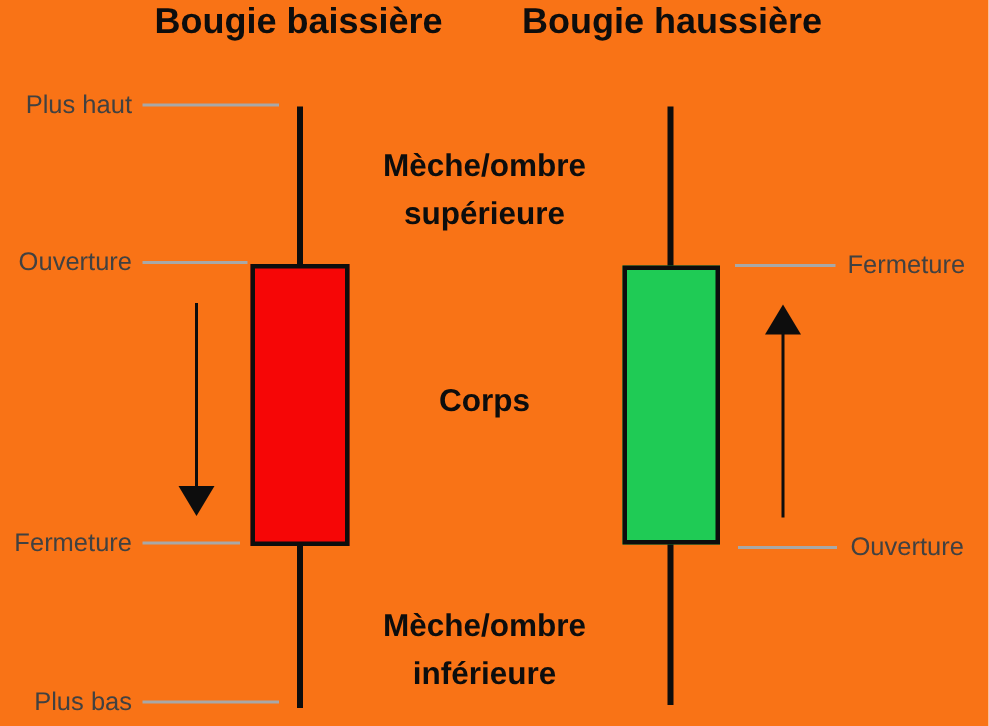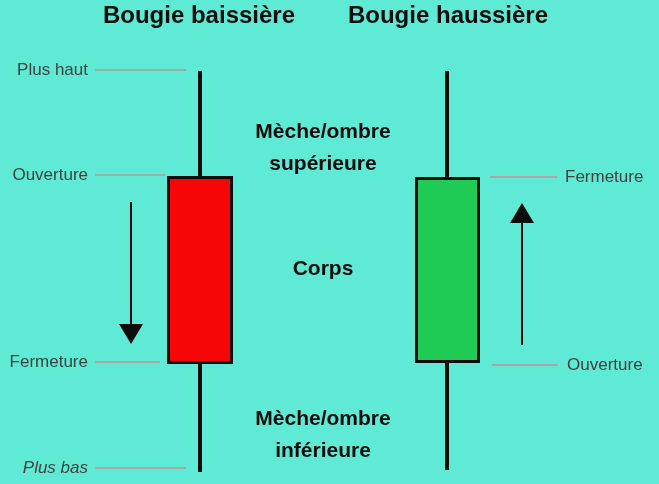--- a/index.html
+++ b/index.html
@@ -5,21 +5,21 @@
   html, body {
     margin: 0;
     padding: 0;
     background: #ffffff;
     font-family: "Liberation Sans", "DejaVu Sans", sans-serif;
   }
   .canvas {
     position: relative;
     width: 659px;
     height: 484px;
-    background: #5eead4;
+    background: #f97316;
     overflow: hidden;
   }
   .abs { position: absolute; }
 
   .title {
     top: 1px;
     transform: translateX(-50%);
     font-size: 24px;
     font-weight: bold;
     color: #0d0d0d;
@@ -47,21 +47,21 @@
     font-size: 17px;
     color: #414141;
     white-space: nowrap;
   }
   .side-label.right-col { text-align: left; }
   .side-label.left-col { width: 88px; text-align: right; left: 0; }
 
   .lbl-plus-haut  { top: 60px; }
   .lbl-ouverture  { top: 165px; }
   .lbl-fermeture  { top: 352px; }
-  .lbl-plus-bas   { top: 458px; font-style: italic; }
+  .lbl-plus-bas   { top: 458px; }
   .lbl-fermeture-r { left: 565px; top: 167px; }
   .lbl-ouverture-r { left: 567px; top: 355px; }
 
   .leader {
     height: 2px;
     background: #a8a8a8;
   }
   .ld-plus-haut  { left: 95px; top: 69px;  width: 91px; }
   .ld-ouverture  { left: 95px; top: 174px; width: 70px; }
   .ld-fermeture  { left: 95px; top: 361px; width: 65px; }
@@ -69,21 +69,21 @@
   .ld-fermeture-r { left: 490px; top: 176px; width: 67px; }
   .ld-ouverture-r { left: 492px; top: 364px; width: 66px; }
 
   .annotation {
     font-size: 21px;
     font-weight: bold;
     color: #0d0d0d;
     text-align: center;
     line-height: 32px;
   }
-  .ann-upper { left: 223px; top: 95px;  width: 200px; margin-top: 20px; }
+  .ann-upper { left: 223px; top: 95px;  width: 200px; }
   .ann-body  { left: 273px; top: 252px; width: 100px; }
   .ann-lower { left: 223px; top: 402px; width: 200px; }
 
   .arrow-line {
     width: 2px;
     background: #0d0d0d;
   }
   .arrow-head {
     width: 0;
     height: 0;

